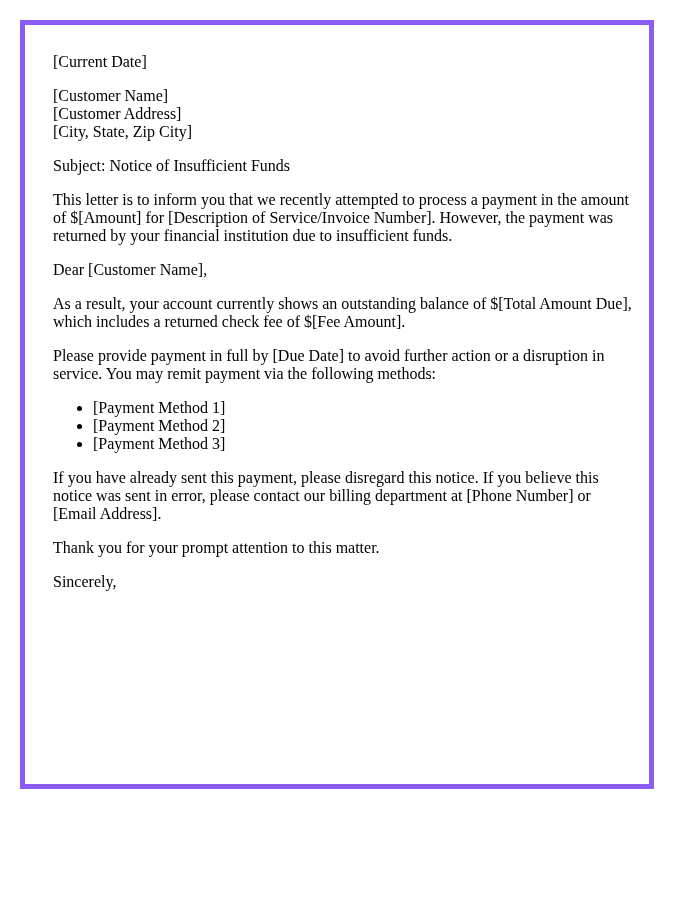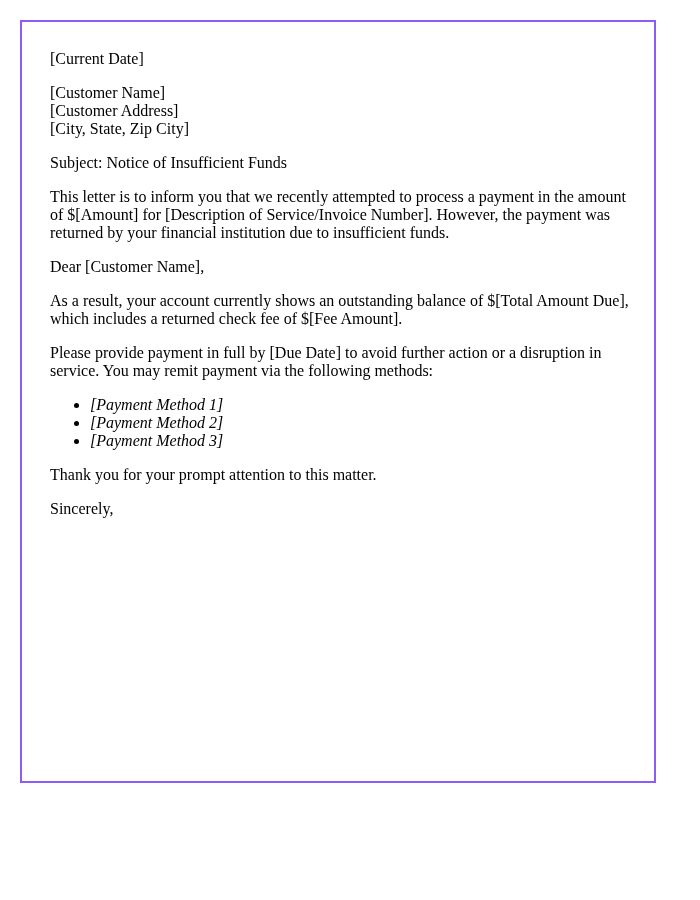--- a/index.html
+++ b/index.html
@@ -1,27 +1,27 @@
 <!DOCTYPE html>
 <html><head>
   <meta charset="utf-8">
   <style>
     html, body { margin: 0; padding: 0; background: #ffffff; }
     body { width: 700px; height: 900px; position: relative; font-family: "Liberation Serif", "DejaVu Serif", serif; color: #000; }
     .letter {
       position: absolute; left: 20px; top: 20px;
       width: 584px; height: 703px;
-      border: 2px solid #8b5cf6;
-      padding: 28px 20px 28px 28px;
+      border: 5px solid #8b5cf6;
+      padding: 28px 12px 28px 28px;
       font-size: 16px; line-height: 18px;
     }
     .letter p { margin: 0 0 16px 0; }
     .subject { font-weight: normal; }
     ul.methods { margin: 0 0 16px 0; padding-left: 40px; list-style: disc; }
-    ul.methods li { line-height: 18px; font-style: italic; }
+    ul.methods li { line-height: 18px; }
   </style>
 </head>
 <body>
 
 <div class="letter">
   <p>[Current Date]</p>
 
   <p class="block">
     <span style="display:block">[Customer Name]</span>
     <span style="display:block">[Customer Address]</span>
@@ -35,17 +35,18 @@
   <p>Dear [Customer Name],</p>
   <p>As a result, your account currently shows an outstanding balance of $[Total Amount Due], which includes a returned check fee of $[Fee Amount].</p>
   <p>Please provide payment in full by [Due Date] to avoid further action or a disruption in service. You may remit payment via the following methods:</p>
 
   <ul class="methods">
     <li>[Payment Method 1]</li>
     <li>[Payment Method 2]</li>
     <li>[Payment Method 3]</li>
   </ul>
 
+  <p>If you have already sent this payment, please disregard this notice. If you believe this notice was sent in error, please contact our billing department at [Phone Number] or [Email Address].</p>
   <p>Thank you for your prompt attention to this matter.</p>
 
   <p>Sincerely,</p>
 
 </div>
 
 </body></html>

